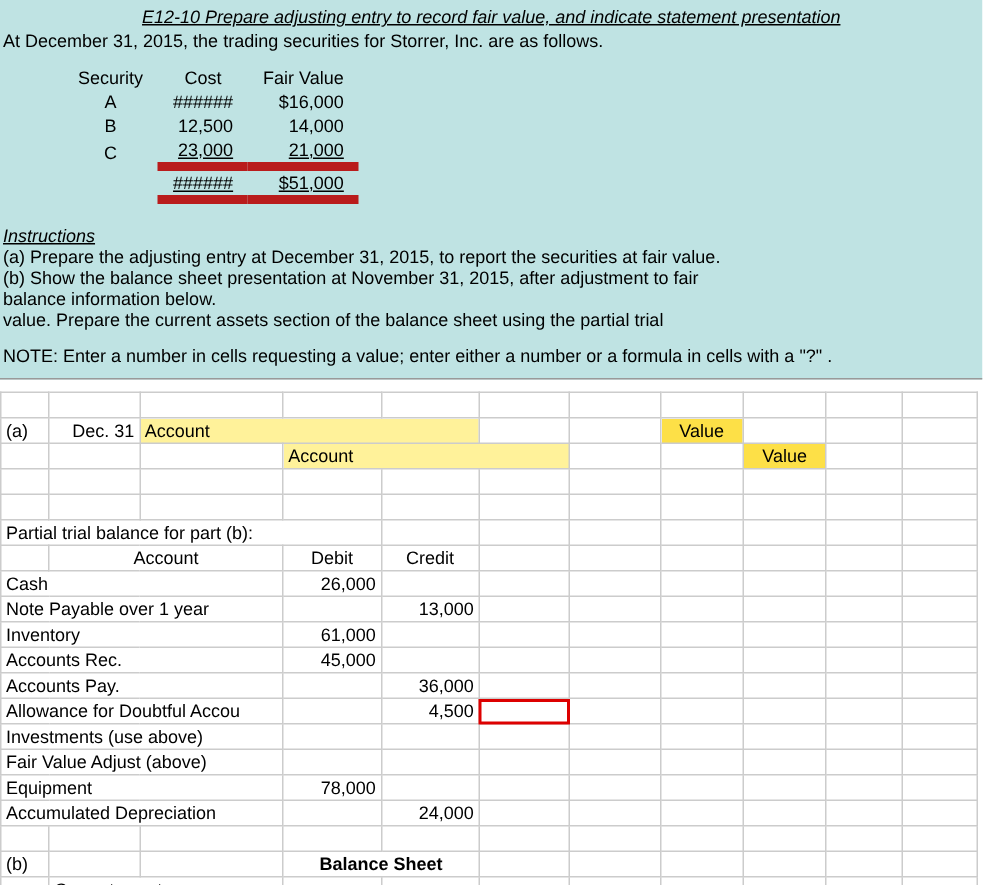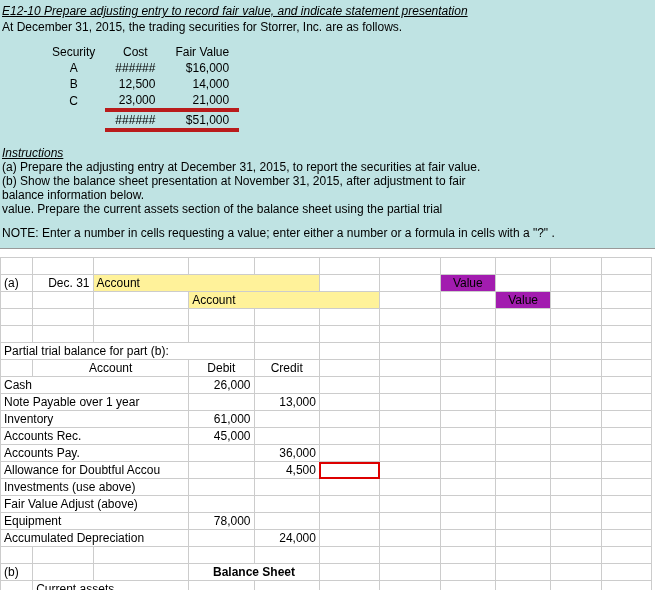--- a/index.html
+++ b/index.html
@@ -13,33 +13,34 @@
   .header-block {
     background: #bfe3e3;
     padding: 4px 2px 8px 2px;
     border-bottom: 1px solid #999;
   }
   .title {
     text-decoration: underline;
     font-style: italic;
     font-weight: normal;
     color: #000;
+    text-align: center;
   }
   .intro { margin-top: 2px; }
   .sec-table {
     margin: 10px 0 0 40px;
     border-collapse: collapse;
   }
   .sec-table td, .sec-table th {
     padding: 1px 10px;
     text-align: center;
     font-weight: normal;
   }
   .sec-table th { border-bottom: none; }
-  .underline-cell { border-bottom: 4px solid #b91c1c; }
+  .underline-cell { border-bottom: 6px solid #b91c1c; text-decoration: underline; }
   .total-row td.underline-cell { border-top:1px solid #000; }
   .right { text-align: right !important; }
   .instr-head { font-style: italic; text-decoration: underline; margin-top:14px; }
   .note { margin-top:10px; }
   .sheet {
     border-collapse: collapse;
     margin-top: 8px;
     width: 652px;
     table-layout: fixed;
   }
@@ -47,21 +48,21 @@
     border: 1px solid #ccc;
     height: 17px;
     padding: 0 3px;
     overflow: hidden;
     white-space: nowrap;
     font-size: 12px;
   }
   .sheet td.num { text-align: right; }
   .sheet td.center { text-align: center; }
   .yellow { background: #fff29a; }
-  .orange { background: #a21caf; }
+  .orange { background: #fde047; }
   .red-border { outline: 2px solid #d00; outline-offset:-2px; }
   .bold { font-weight: bold; }
 </style>
 </head>
 <body>
 
 <div class="header-block">
   <div class="title">E12-10  Prepare adjusting entry to record fair value, and indicate statement presentation</div>
   <div class="intro">At December 31, 2015, the trading securities for Storrer, Inc. are as follows.</div>
 

